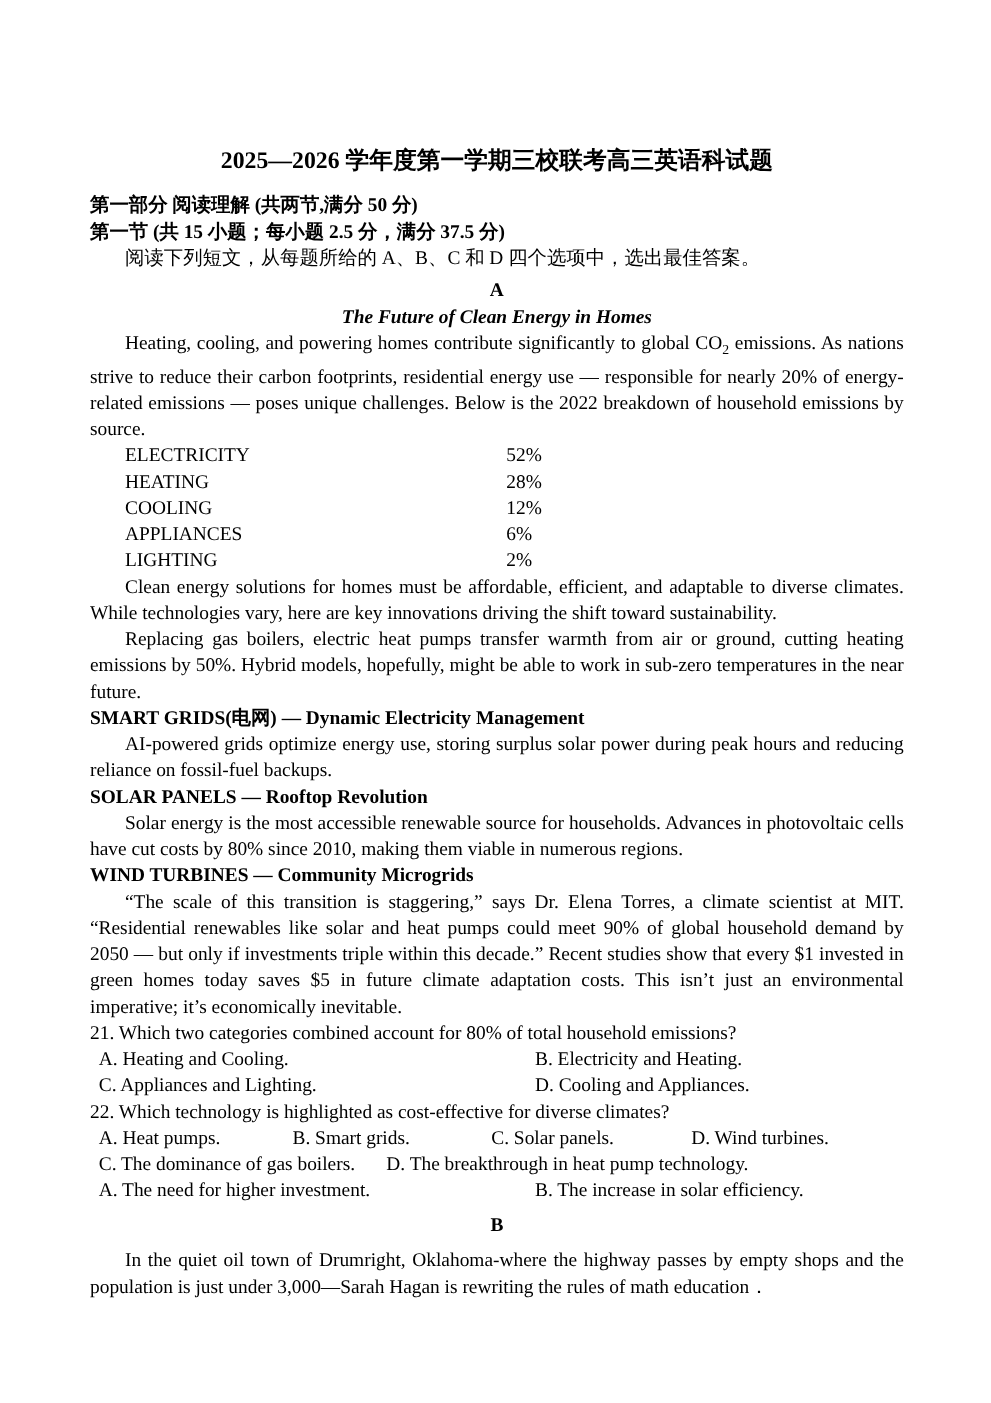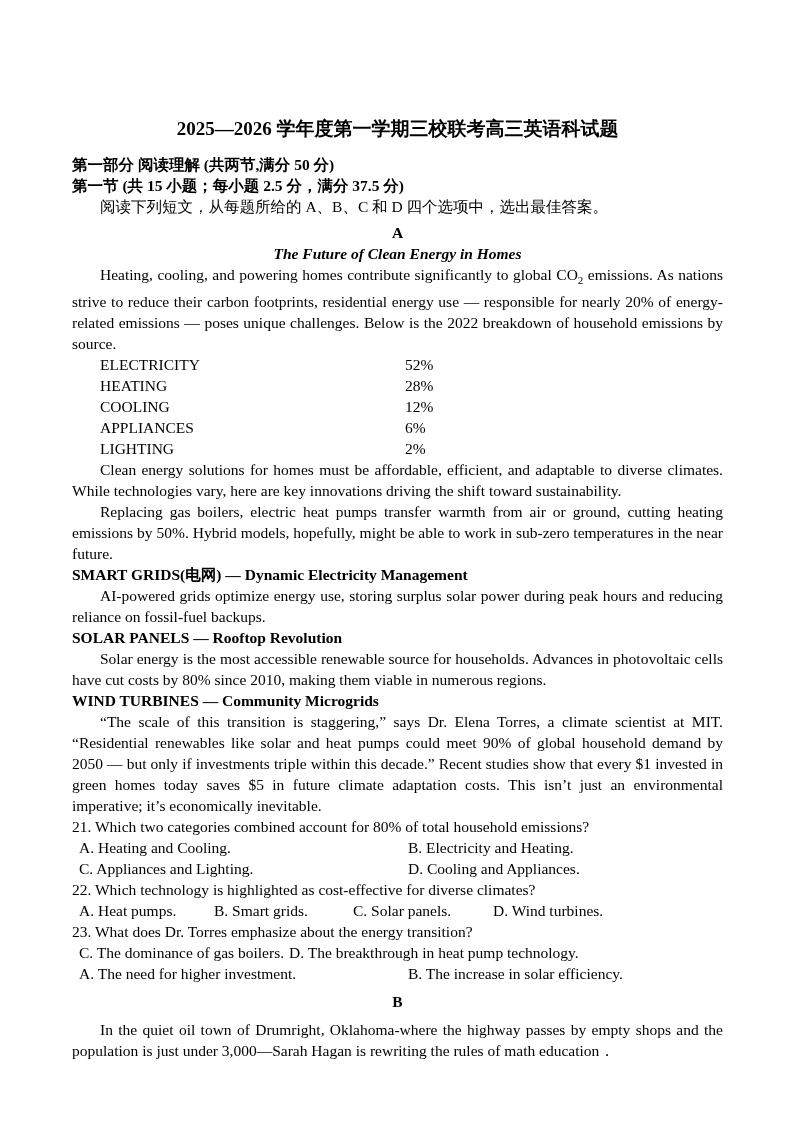--- a/index.html
+++ b/index.html
@@ -30,21 +30,21 @@
   .indent { text-indent: 28px; }
   .gap-top { margin-top: 5px; }
   .gap-top7 { margin-top: 7px; }
   .gap-bot7 { margin-bottom: 7px; }
 
   .emissions { }
   .erow { padding-left: 28px; }
   .elabel { display: inline-block; width: 305px; }
   .evalue { display: inline-block; }
 
-  .opt-row { display: flex; padding-left: 7px; }
+  .opt-row { display: flex; padding-left: 7px; gap: 20px; }
   .opt { flex: none; }
   .w329 { width: 329px; }
   .w135 { width: 135px; }
   .w139 { width: 139px; }
   .w140 { width: 140px; }
   .gap4 { margin-left: 5px; }
   sub { font-size: 11px; }
 </style>
 </head>
 <body>
@@ -105,21 +105,20 @@
   </div>
 
   <p>22. Which technology is highlighted as cost-effective for diverse climates?</p>
   <div class="opt-row">
     <span class="opt w135">A. Heat pumps.</span>
     <span class="opt w139">B. Smart grids.</span>
     <span class="opt w140">C. Solar panels.</span>
     <span class="opt">D. Wind turbines.</span>
   </div>
 
-  <p>23. What does Dr. Torres emphasize about the energy transition?</p>
   <div class="opt-row">
     <span class="opt">C. The dominance of gas boilers.</span>
     <span class="opt gap4">D. The breakthrough in heat pump technology.</span>
   </div>
   <div class="opt-row">
     <span class="opt w329">A. The need for higher investment.</span>
     <span class="opt">B. The increase in solar efficiency.</span>
   </div>
 
   <p class="center bold gap-top7 gap-bot7">B</p>

